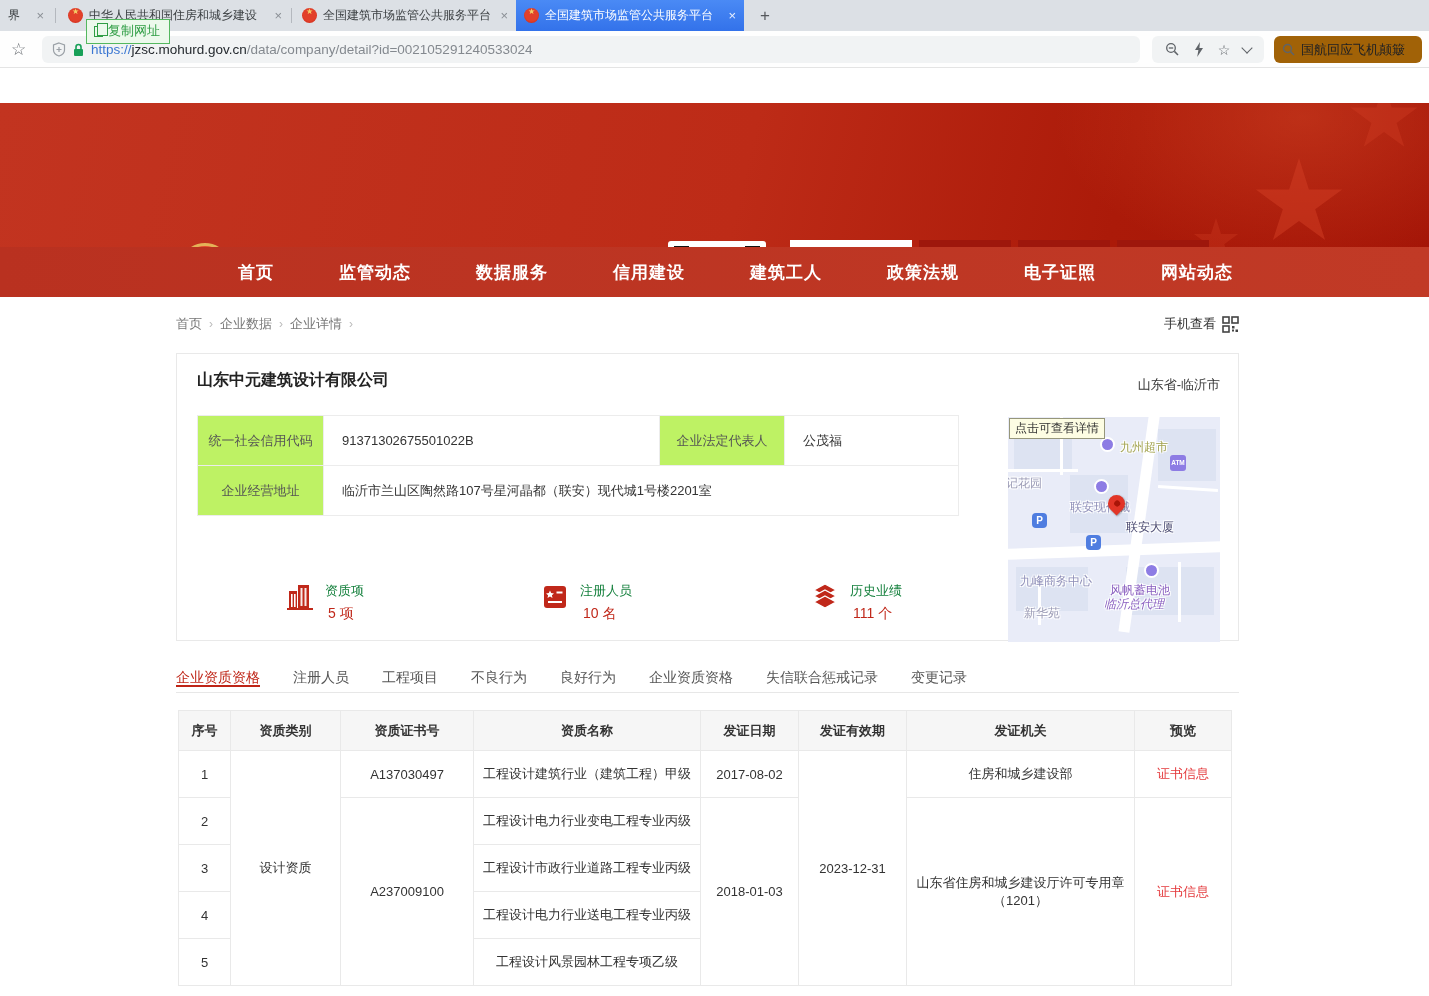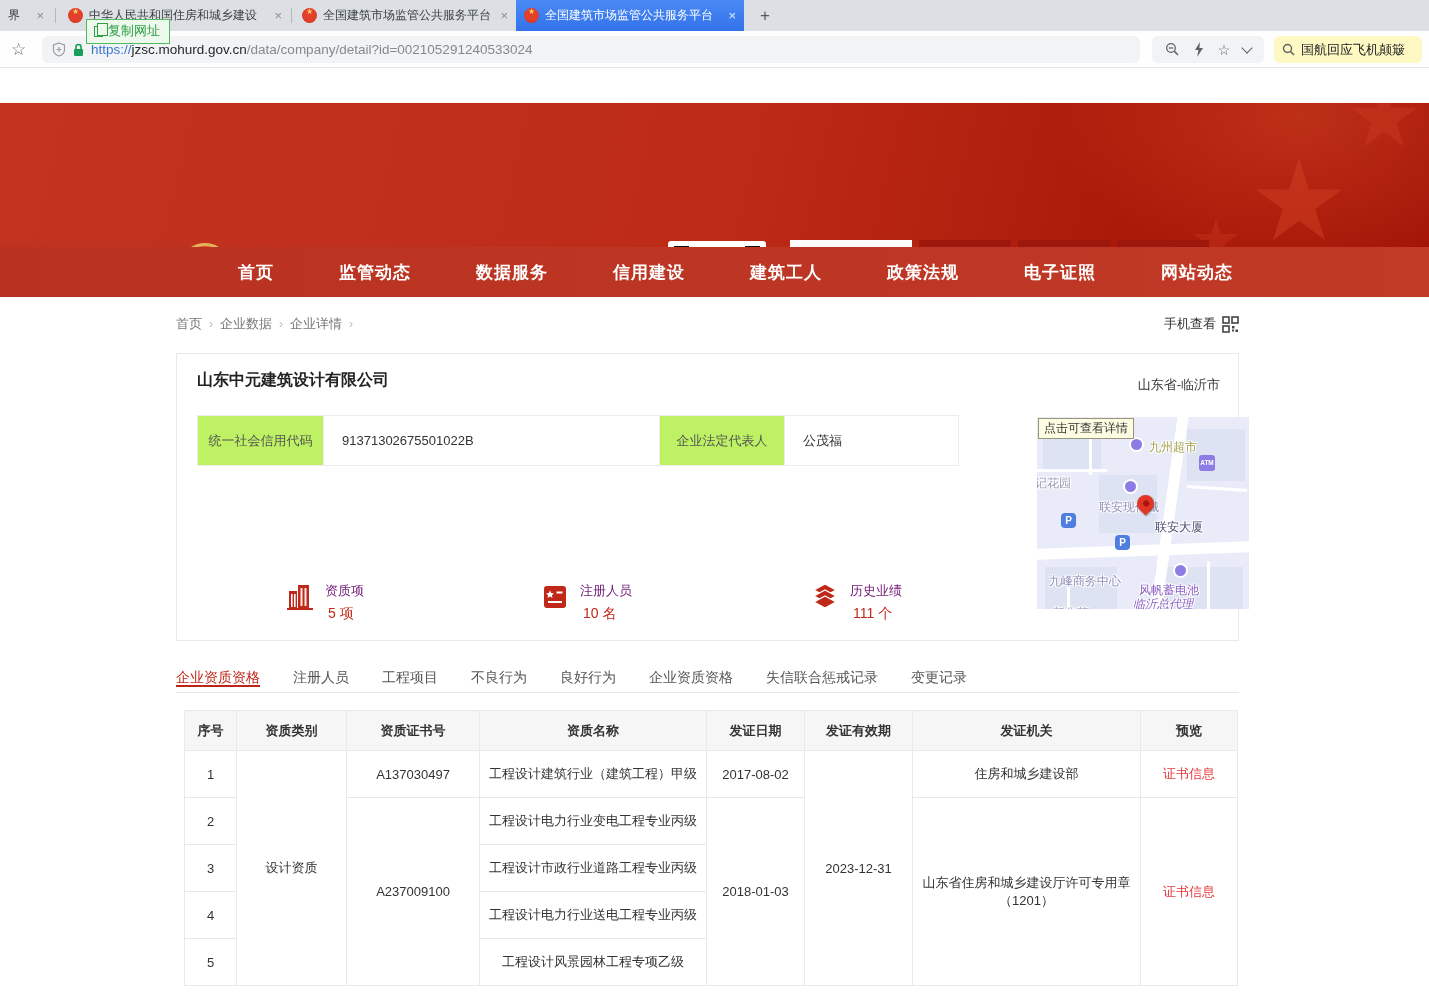--- a/index.html
+++ b/index.html
@@ -26,21 +26,21 @@
   .toolbar { position:absolute; left:0; top:31px; width:1429px; height:37px; background:#fefefe; border-bottom:1px solid #e4e4e4; }
   .fav-star { position:absolute; left:11px; top:8px; font-size:17px; color:#6b6f74; cursor:pointer; }
   .urlbar { position:absolute; left:42px; top:5px; width:1098px; height:27px; background:#f1f3f4; border-radius:6px; display:flex; align-items:center; padding:0 10px; gap:7px; }
   .url-text { font-size:13.5px; white-space:nowrap; overflow:hidden; }
   .url-scheme { color:#3b77d2; }
   .url-domain { color:#24292e; }
   .url-path { color:#84898f; }
   .toolcluster { position:absolute; left:1152px; top:5px; width:112px; height:27px; background:#f1f3f4; border-radius:6px; display:flex; align-items:center; justify-content:space-around; padding:0 6px; }
   .tool-star { font-size:14px; color:#5f6368; }
   .chev { width:8px; height:8px; border-right:1.5px solid #5f6368; border-bottom:1.5px solid #5f6368; transform:rotate(45deg); margin-top:-4px; }
-  .newsbox { position:absolute; left:1274px; top:5px; width:148px; height:27px; background:#fef9c3; border-radius:6px; display:flex; align-items:center; gap:6px; padding:0 8px; font-size:13px; color:#202124; }
+  .newsbox { position:absolute; left:1274px; top:5px; width:148px; height:27px; background:#a16207; border-radius:6px; display:flex; align-items:center; gap:6px; padding:0 8px; font-size:13px; color:#202124; }
 
   .copy-tooltip { position:absolute; left:86px; top:19px; z-index:60; background:#ecf9ec; border:1px solid #54b85f; color:#2f9e44; font-size:13px; padding:2px 9px 3px 7px; display:flex; align-items:center; gap:5px; }
   .copyicon { width:9px; height:11px; border:1px solid #2f9e44; position:relative; background:#ecf9ec; }
   .copyicon::before { content:""; position:absolute; left:2px; top:-4px; width:9px; height:11px; border:1px solid #2f9e44; background:#ecf9ec; }
 
   
   .banner { position:absolute; left:0; top:103px; width:1429px; height:144px;
             background:linear-gradient(103deg,#c23420 0%,#bd2b17 52%,#ab1a09 78%,#a41507 100%); overflow:hidden; }
   .banner .star-dec { position:absolute; background:#cf3d22; opacity:.55;
       clip-path:polygon(50% 0%,61% 35%,98% 35%,68% 57%,79% 91%,50% 70%,21% 91%,32% 57%,2% 35%,39% 35%); }
@@ -69,25 +69,25 @@
 
   .card { position:absolute; left:176px; top:353px; width:1063px; height:288px; border:1px solid #e9e9e9; background:#fff; }
   .c-title { position:absolute; left:20px; top:16px; font-size:16px; font-weight:bold; color:#222; }
   .c-region { position:absolute; right:18px; top:22px; font-size:13px; color:#333; }
   .info-table { position:absolute; left:20px; top:61px; width:761px; border-collapse:collapse; table-layout:fixed; }
   .info-table td { border:1px solid #ececec; font-size:13px; height:50px; }
   .info-table td.lbl { background:#bef264; color:#555; text-align:center; }
   .info-table td.val { color:#333; padding-left:18px; }
 
   .stat { position:absolute; top:228px; display:flex; gap:10px; align-items:flex-start; }
-  .stat .s-label { font-size:13px; color:#701a75; }
+  .stat .s-label { font-size:13px; color:#15803d; }
   .stat .s-value { font-size:14px; color:#c0281a; margin-top:5px; padding-left:3px; }
 
   
-  .map { position:absolute; left:831px; top:63px; width:212px; height:192px; background:#e9ecf8; overflow:hidden;margin-left:29px; }
+  .map { position:absolute; left:831px; top:63px; width:212px; height:225px; background:#e9ecf8; overflow:hidden; }
   .map .blk { position:absolute; background:#dde3f2; }
   .map .road { position:absolute; background:#fff; }
   .map-tip { position:absolute; left:1px; top:1px; background:#fdfde3; border:1px solid #96967a; font-size:12px; color:#333; padding:1px 5px; z-index:5; }
   .poi-label { position:absolute; font-size:12px; white-space:nowrap; text-shadow:1px 1px 0 #fff,-1px -1px 0 #fff,1px -1px 0 #fff,-1px 1px 0 #fff; z-index:3; }
   .pl-olive { color:#a3a34e; }
   .pl-purple { color:#8f8fb8; }
   .pl-dkpurple { color:#4a4a70; }
   .pl-violet { color:#8a5fc0; }
   .pl-gray { color:#9b9bb5; }
   .poi-marker { position:absolute; width:15px; height:15px; border-radius:50%; background:#8d7ce4; border:2px solid #fff; z-index:2; }
@@ -97,21 +97,21 @@
   .red-pin::after { content:""; position:absolute; left:5.5px; top:5.5px; width:6px; height:6px; border-radius:50%; background:#a81508; }
 
   
   .dtabs { position:absolute; left:176px; top:669px; display:flex; gap:33px; font-size:14px; color:#555; }
   .dtab { cursor:pointer; position:relative; padding-bottom:0; }
   .dtab.active { color:#bf2517; }
   .dtab.active::after { content:""; position:absolute; left:0; right:0; bottom:0; height:2px; background:#bf2517; }
   .dtabs-line { position:absolute; left:176px; top:692px; width:1063px; height:1px; background:#e7e7e7; }
 
   
-  .qtable { position:absolute; left:184px; top:710px; width:1053px; border-collapse:collapse; table-layout:fixed; }
+  .qtable { position:absolute; left:178px; top:710px; width:1053px; border-collapse:collapse; table-layout:fixed; }
   .qtable th { border:1px solid #e9e9e9; background:#f6f6f6; height:40px; font-size:13px; color:#333; font-weight:bold; }
   .qtable td { border:1px solid #e9e9e9; height:47px; font-size:13px; color:#333; text-align:center; padding:2px 6px; }
   .cert-link { color:#e4393c; cursor:pointer; }
 </style>
 </head>
 <body>
 
 <div class="screen">
 
   <div class="tabstrip">
@@ -250,20 +250,24 @@
           <col style="width:336px">
           <col style="width:125px">
           <col style="width:174px">
         </colgroup>
       <tbody>
           <tr>
         <td class="lbl">统一社会信用代码</td>
         <td class="val">91371302675501022B</td>
         <td class="lbl">企业法定代表人</td>
         <td class="val">公茂福</td>
+      </tr>
+      <tr>
+        <td class="lbl">企业经营地址</td>
+        <td class="val" colspan="3">临沂市兰山区陶然路107号星河晶都（联安）现代城1号楼2201室</td>
       </tr>
     </tbody>
       </table>
 
     <div class="stat" style="left:108px">
       <svg width="30" height="30" viewBox="0 0 30 30">
         <rect x="13" y="3" width="11" height="24" fill="#c0281a"></rect>
         <rect x="15.5" y="6" width="2" height="18" fill="#fff" opacity=".9"></rect>
         <rect x="19.5" y="6" width="2" height="18" fill="#fff" opacity=".9"></rect>
         <rect x="4" y="9" width="8" height="18" fill="#c0281a"></rect>

